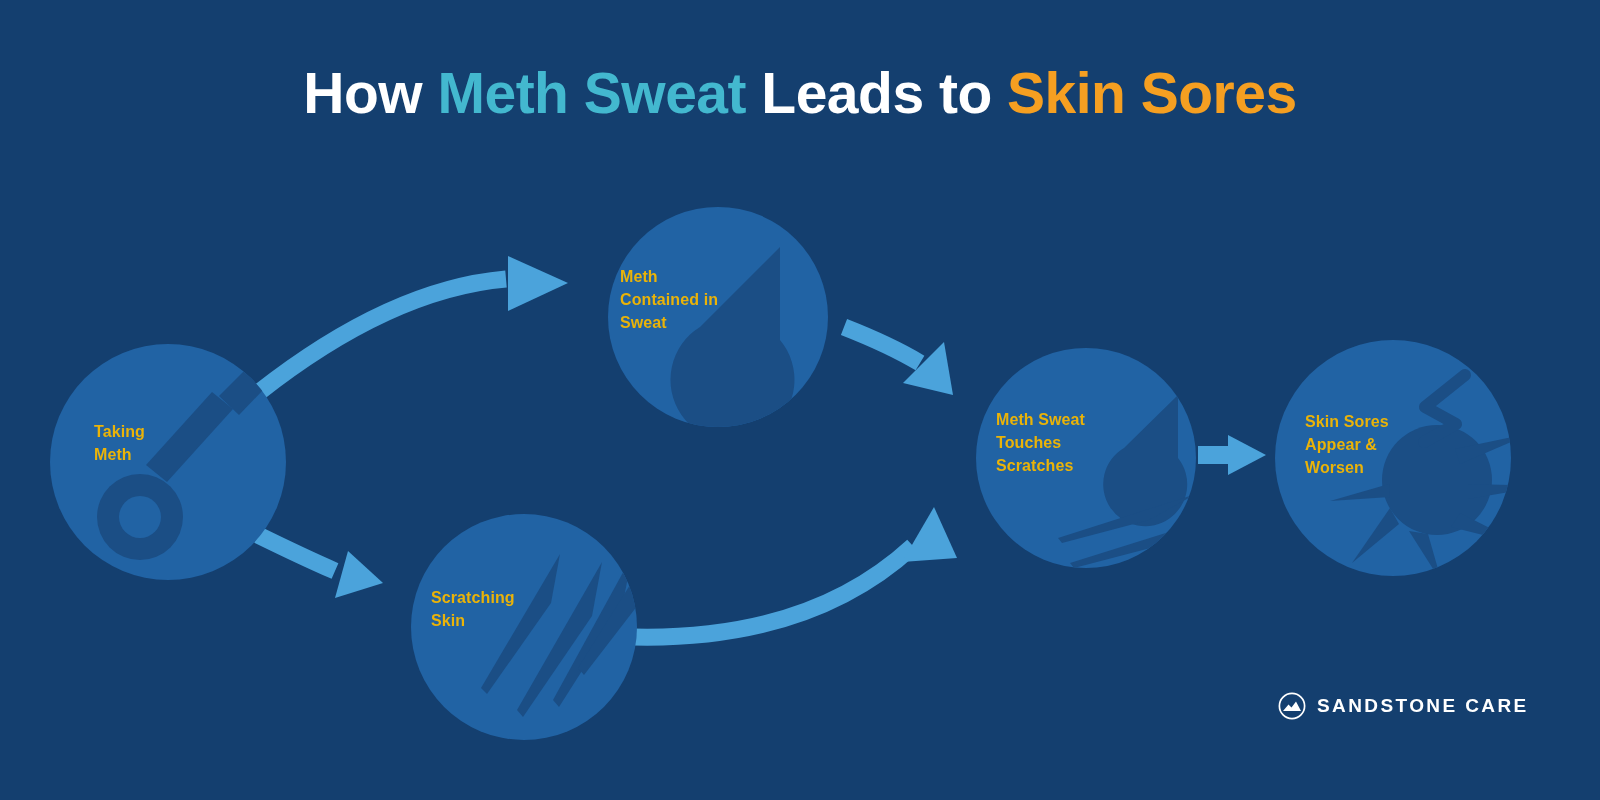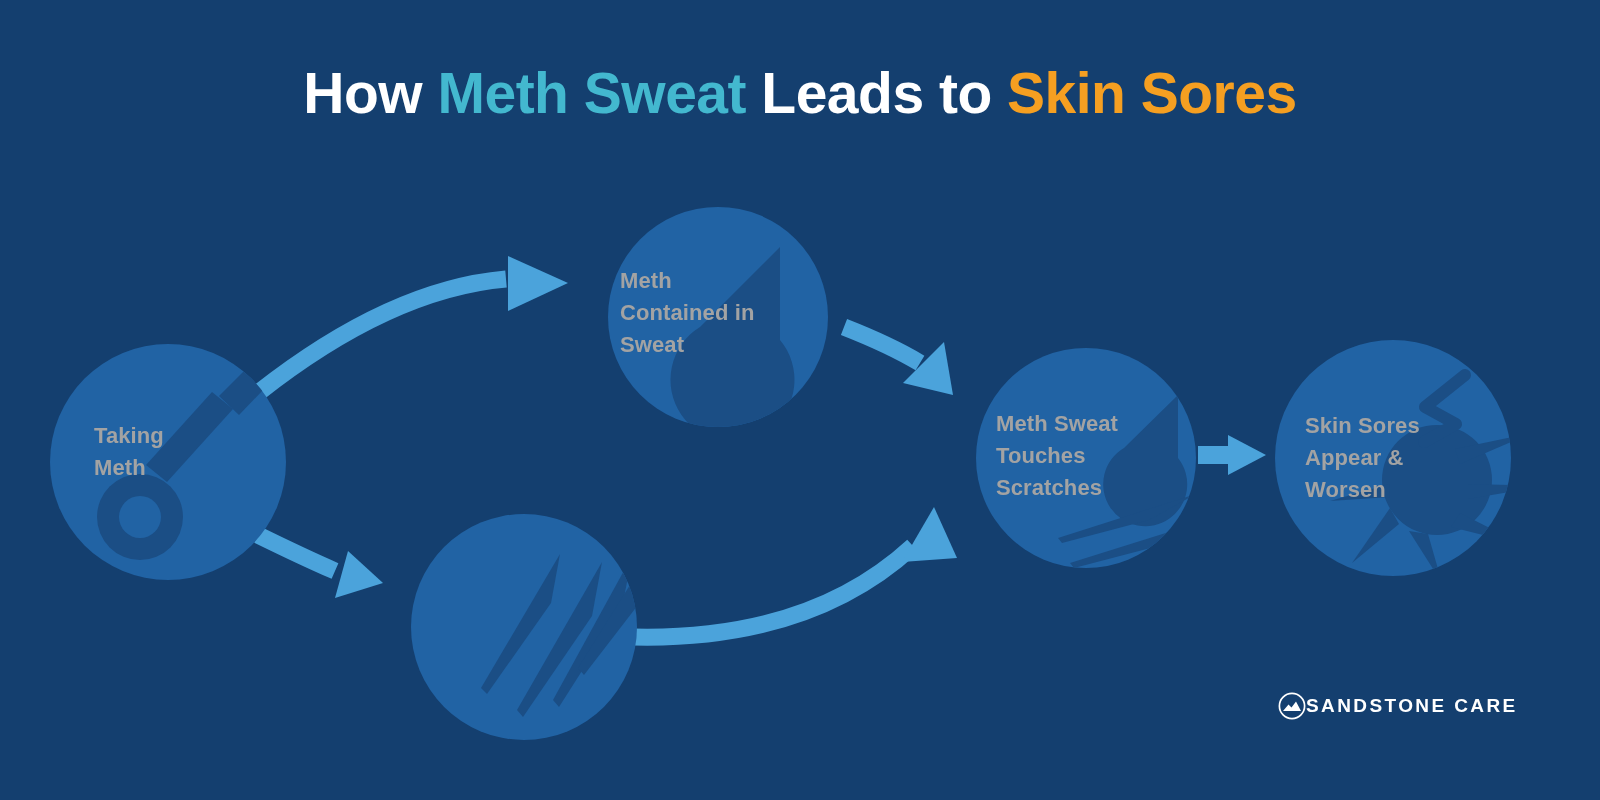--- a/index.html
+++ b/index.html
@@ -39,37 +39,37 @@
   #scene {
     position: absolute;
     top: 0; left: 0;
     width: 1600px;
     height: 800px;
   }
 
   
   .node-label {
     position: absolute;
-    color: #a3a3a3;
-    font-size: 22px;
+    color: #eab308;
+    font-size: 16px;
     font-weight: bold;
     line-height: 1.45;
     letter-spacing: 0.1px;
     white-space: pre-line;
     pointer-events: none;
   }
 
   
   #logo {
     position: absolute;
     left: 1278px;
     top: 692px;
     display: flex;
     align-items: center;
-    gap: 0;
+    gap: 11px;
   }
   #logo-text {
     color: #ffffff;
     font-size: 19px;
     font-weight: bold;
     letter-spacing: 2.4px;
   }
 </style>
 </head>
 <body>
@@ -189,20 +189,22 @@
 
   </svg>
 
   <div class="node-label" style="left:68px;  top:420px; width:140px;margin-left:26px;">Taking
 Meth</div>
 
   <div class="node-label" style="left:620px; top:265px; width:190px;">Meth
 Contained in
 Sweat</div>
 
+  <div class="node-label" style="left:431px; top:586px; width:180px;">Scratching
+Skin</div>
 
   <div class="node-label" style="left:996px; top:408px; width:180px;">Meth Sweat
 Touches
 Scratches</div>
 
   <div class="node-label" style="left:1305px; top:410px; width:170px;">Skin Sores
 Appear &amp;
 Worsen</div>
 
   <div id="logo">

